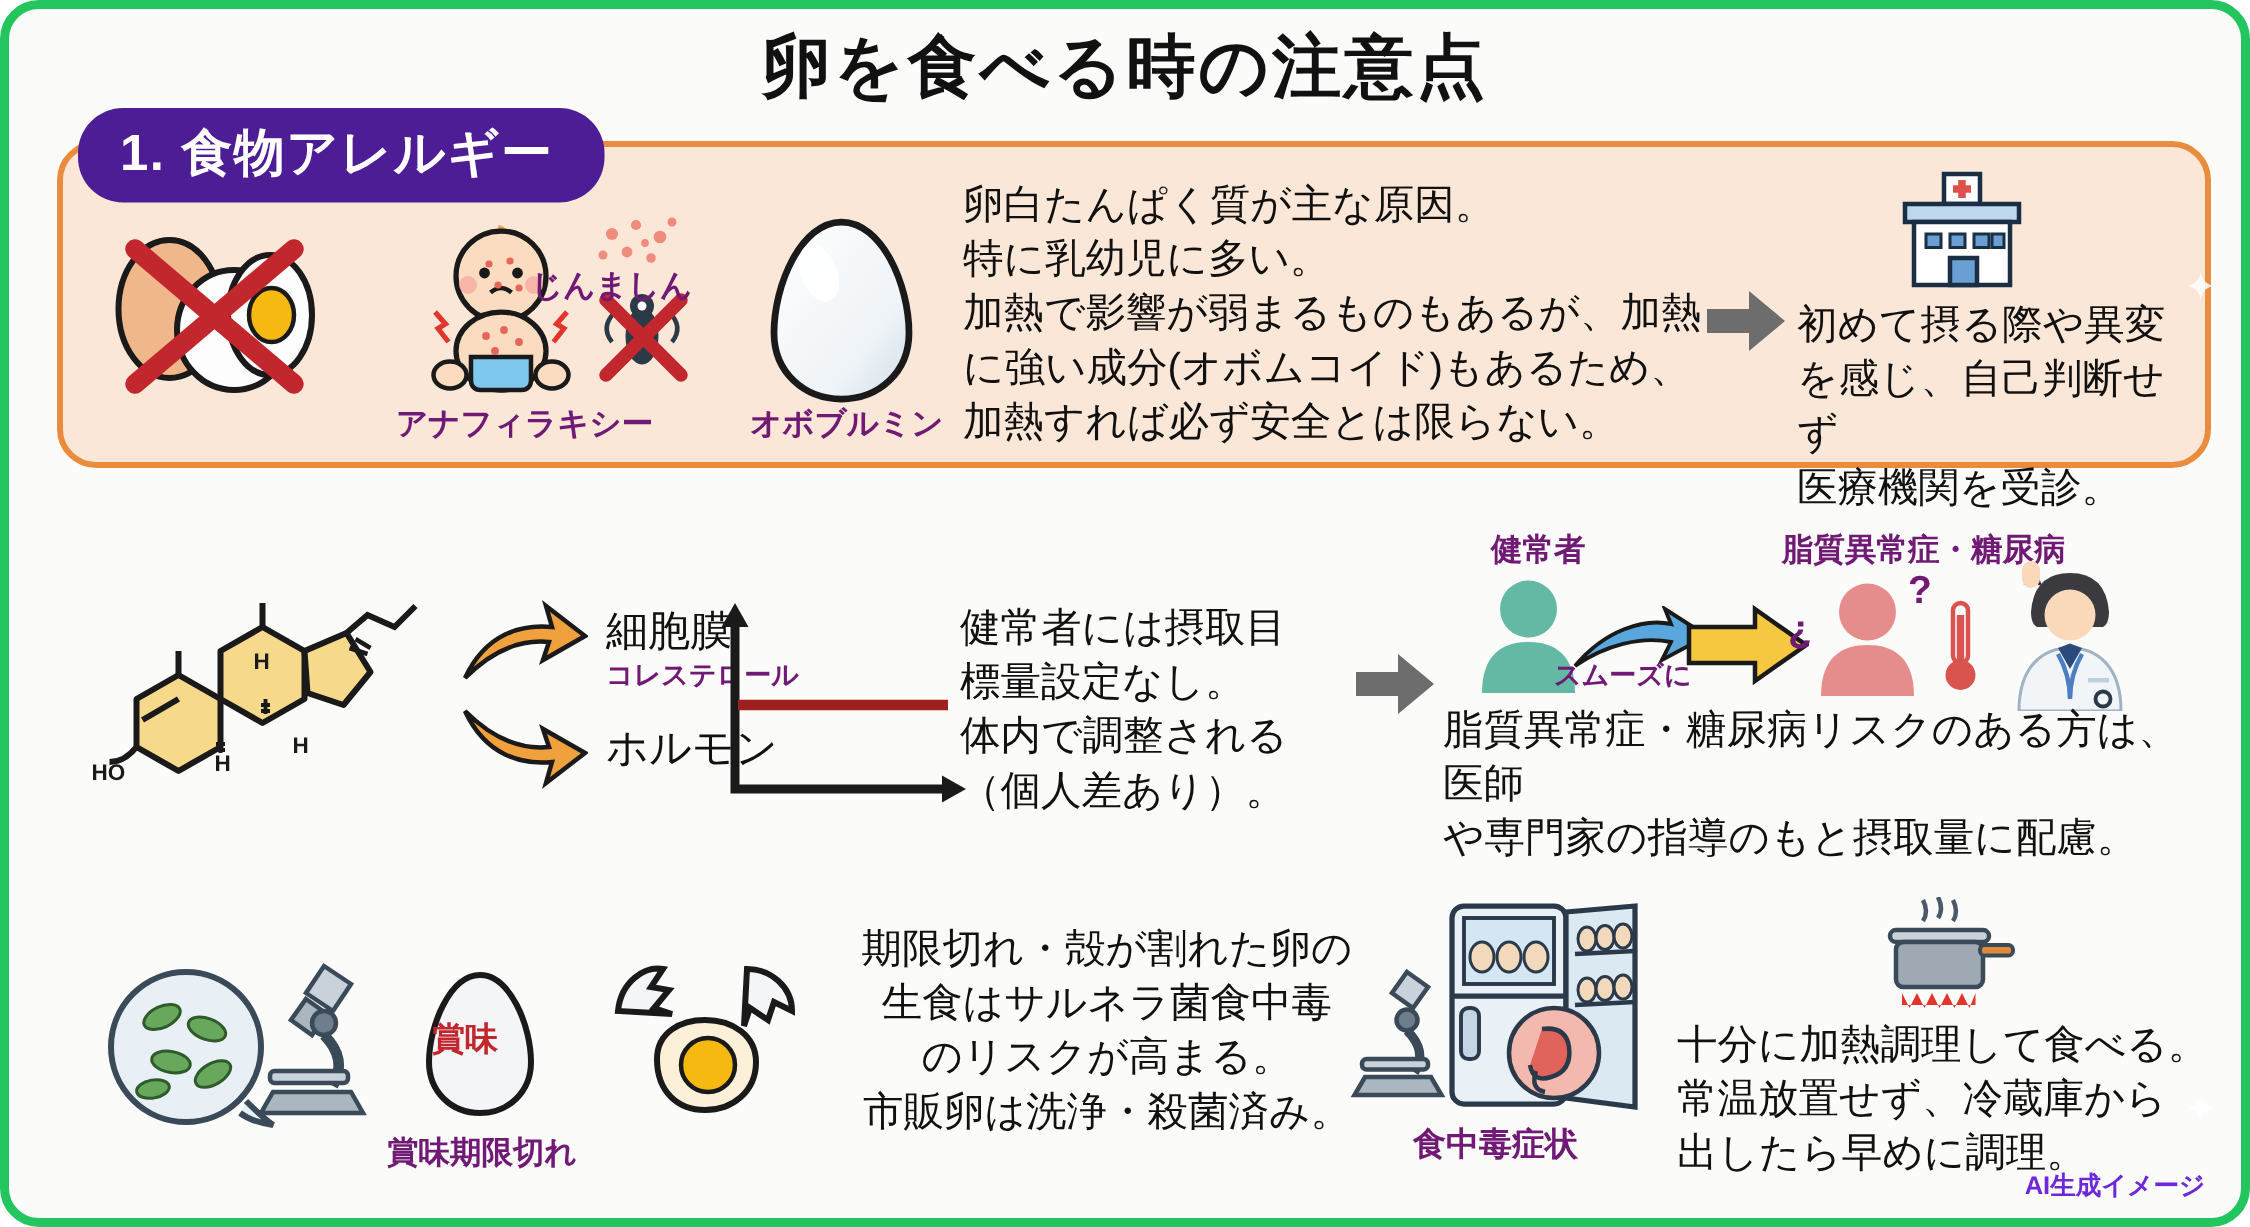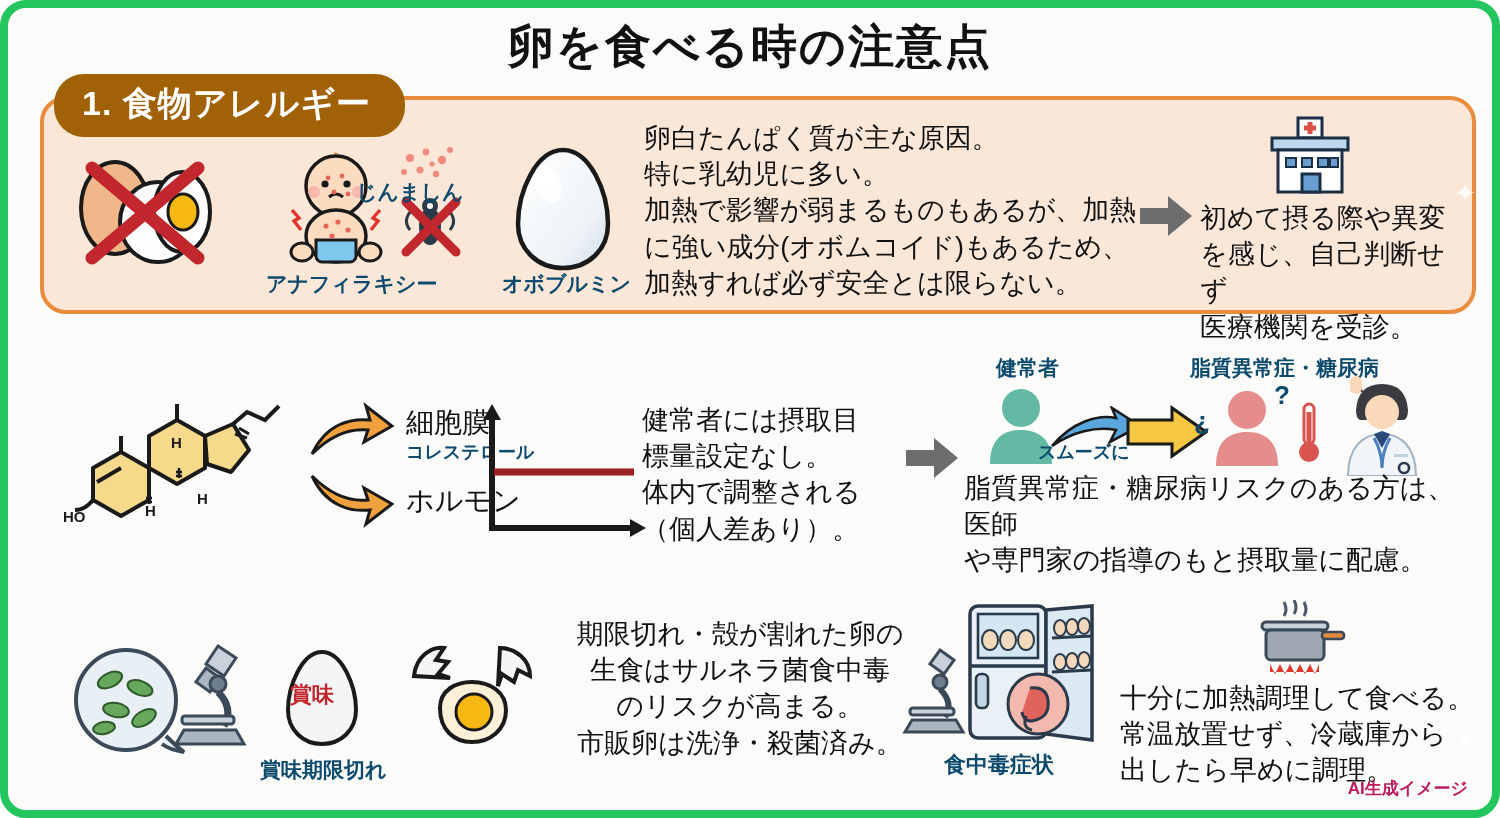--- a/index.html
+++ b/index.html
@@ -6,21 +6,21 @@
   body {
     width: 1500px; height: 818px;
     font-family: "Liberation Sans", "DejaVu Sans", sans-serif;
     background: #ffffff;
     overflow: hidden;
   }
   .poster {
     position: relative;
     width: 1500px; height: 818px;
     background: #fbfbf9;
-    border: 8px solid #22c55e;
+    border: 6px solid #22c55e;
     border-radius: 26px;
     overflow: hidden;
   }
 
   
   .title {
     position: absolute; top: 8px; left: 0; width: 100%;
     text-align: center;
     font-size: 46px; font-weight: bold; color: #111;
     letter-spacing: 2px;
@@ -36,33 +36,33 @@
   .panel-3 { top: 574px; height: 214px; background: #e3eed9; border: 4px solid #3f8f33; }
 
   .tab {
     position: absolute; top: -26px; left: 10px;
     border-radius: 30px;
     color: #fff; font-weight: bold; font-size: 34px;
     padding: 7px 34px 10px 28px;
     white-space: nowrap;
     letter-spacing: 1px;
   }
-  .tab-1 { background: #a16207; }
+  .tab-1 { background: #4c1d95; }
   .tab-2 { background: #e0a81a; }
   .tab-3 { background: #2f8a24; }
 
   .body-text {
     position: absolute;
     font-size: 27px; font-weight: normal; color: #111;
     line-height: 1.34;
     white-space: pre-line;
   }
   .cap {
     position: absolute;
-    font-size: 21px; font-weight: bold; color: #0c4a6e;
+    font-size: 21px; font-weight: bold; color: #701a75;
     text-align: center; white-space: nowrap;
   }
   .cap-sm { font-size: 18px; }
 
   
   .gray-arrow {
     position: absolute; width: 54px; height: 44px;
   }
   .gray-arrow svg { width: 100%; height: 100%; }
 
@@ -87,21 +87,21 @@
   .germ-circle { position: absolute; left: 62px; top: 636px; width: 118px; height: 112px; }
   .microscope1 { position: absolute; left: 158px; top: 630px; width: 86px; height: 112px; }
   .exp-egg { position: absolute; left: 272px; top: 640px; width: 84px; height: 100px; }
   .cracked { position: absolute; left: 396px; top: 634px; width: 136px; height: 108px; }
   .microscope2 { position: absolute; left: 890px; top: 636px; width: 70px; height: 92px; }
   .fridge { position: absolute; left: 948px; top: 592px; width: 150px; height: 152px; }
   .pot { position: absolute; left: 1234px; top: 592px; width: 104px; height: 86px; }
 
   .ai-note {
     position: absolute; right: 24px; bottom: 10px;
-    font-size: 17px; font-weight: bold; color: #be185d;
+    font-size: 17px; font-weight: bold; color: #6d28d9;
   }
   .corner-deco {
     position: absolute; color: #ffffff; font-size: 26px; opacity: .85;
   }
 </style>
 </head>
 <body>
 
 <div class="poster">
 

